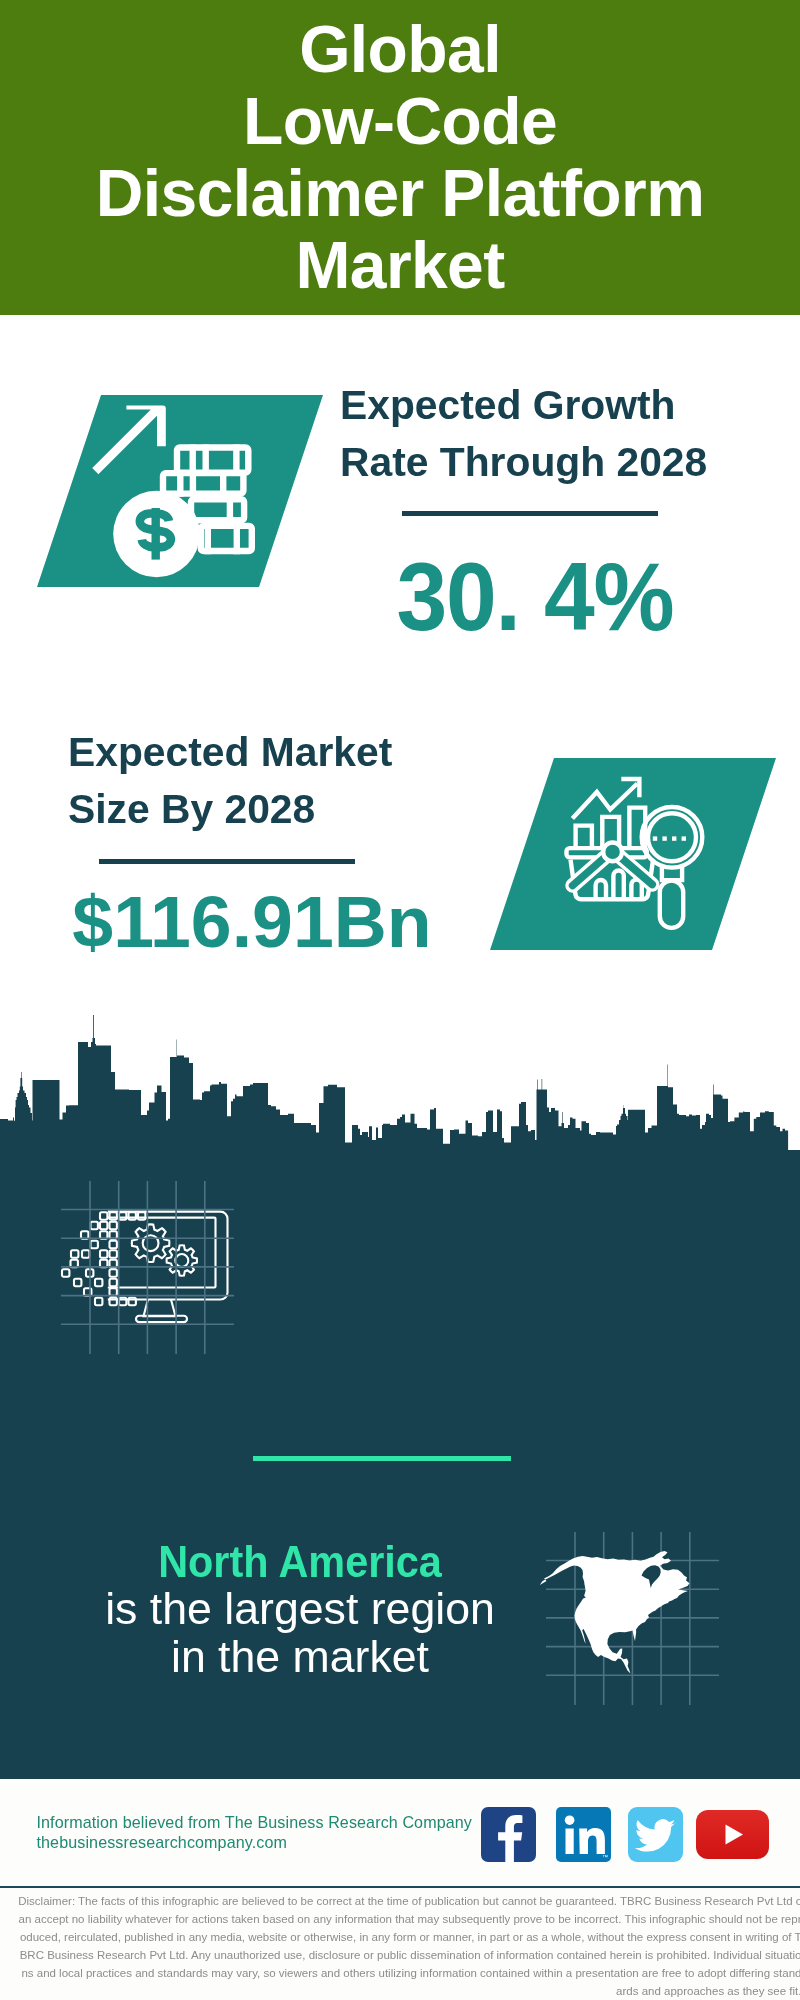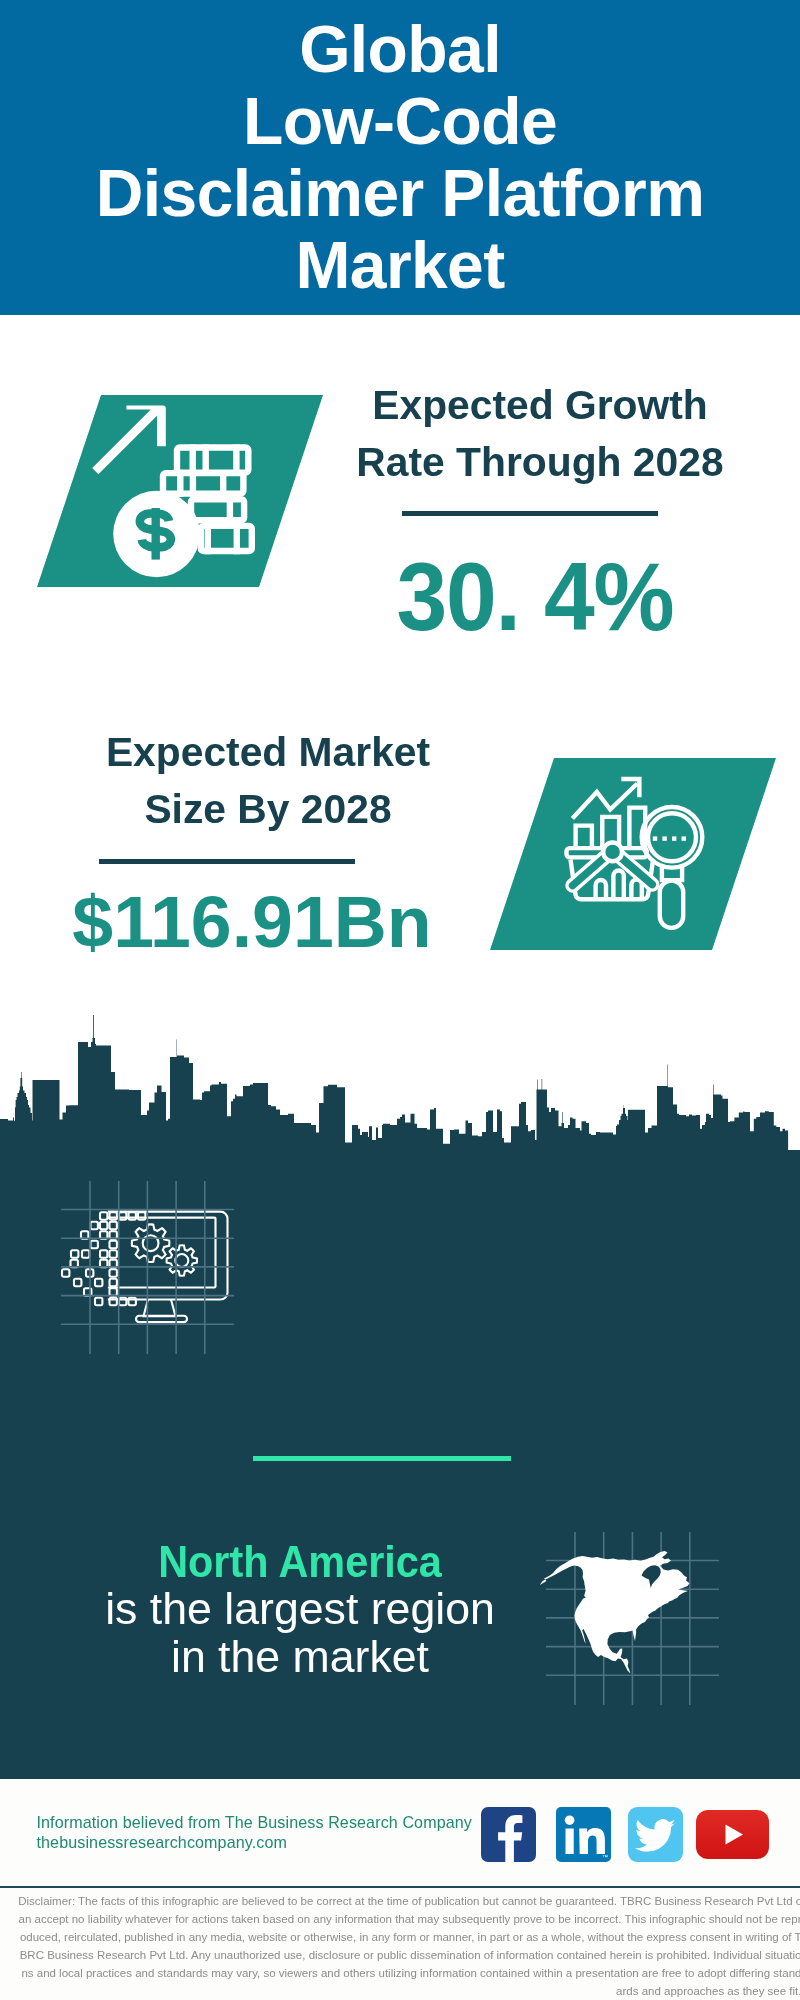--- a/index.html
+++ b/index.html
@@ -2,34 +2,34 @@
 <html><head>
 <meta charset="utf-8">
 <title>Global Low-Code Development Platform Market</title>
 <style>
   html,body{margin:0;padding:0;}
   body{width:800px;height:2000px;background:#ffffff;font-family:"Liberation Sans",sans-serif;
        -webkit-font-smoothing:antialiased;overflow:hidden;}
   .page{position:relative;width:800px;height:2000px;overflow:hidden;}
 
   
-  .header{position:absolute;left:0;top:0;width:800px;height:315px;background:#0369a1;}
+  .header{position:absolute;left:0;top:0;width:800px;height:315px;background:#4d7c0f;}
   .header-title{position:absolute;left:0;top:13px;width:800px;text-align:center;color:#ffffff;
     font-size:66px;font-weight:bold;line-height:72px;letter-spacing:-0.6px;}
 
   
   .para{position:absolute;background:#1b9085;}
   .para1{left:37px;top:395px;width:286px;height:192px;
          clip-path:polygon(64px 0, 286px 0, 222px 192px, 0 192px);}
   .para2{left:490px;top:758px;width:286px;height:192px;
          clip-path:polygon(64px 0, 286px 0, 222px 192px, 0 192px);}
   .ico{position:absolute;overflow:visible;}
   .ico1{left:100px;top:400px;width:180px;height:180px;}
   .ico2{left:555px;top:765px;width:160px;height:160px;}
-  .stat-label{position:absolute;color:#17414f;font-weight:bold;font-size:40.8px;line-height:56.8px;text-align:center;}
+  .stat-label{position:absolute;color:#17414f;font-weight:bold;font-size:40.8px;line-height:56.8px;text-align:left;}
   .stat-rule{position:absolute;height:4.5px;background:#17414f;}
   .stat-value{position:absolute;color:#1b9085;font-weight:bold;font-size:96px;line-height:96px;text-align:center;letter-spacing:-1.2px;}
 
   .s1-label{left:340px;top:377px;width:400px;}
   .s1-rule{left:402px;top:511px;width:256px;}
   .s1-value{left:340px;top:549px;width:390px;transform:scaleX(0.95);transform-origin:50% 50%;}
 
   .s2-label{left:68px;top:724px;width:400px;}
   .s2-rule{left:99.4px;top:859px;width:255.6px;}
   .s2-value{left:57px;top:886px;width:390px;font-size:72px;line-height:72px;letter-spacing:0px;transform:scaleX(1.02);transform-origin:50% 50%;}

